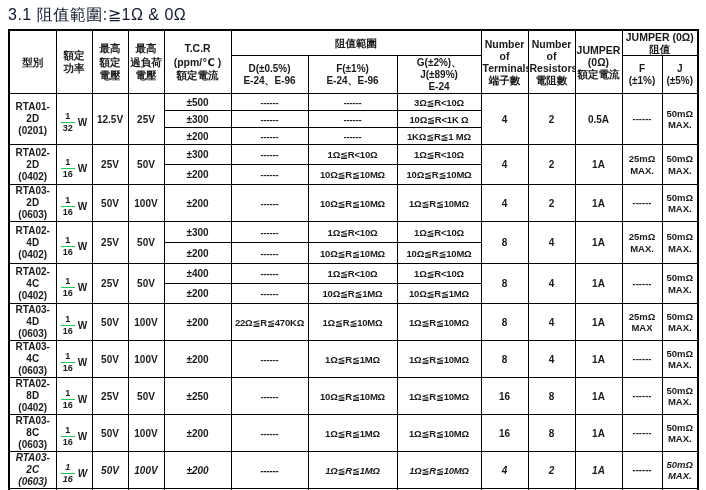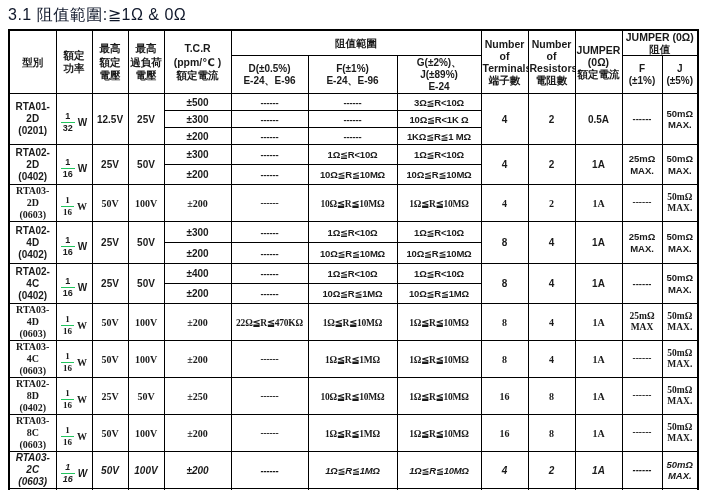--- a/index.html
+++ b/index.html
@@ -37,21 +37,21 @@
   .val{font-size:10px;font-weight:bold;}
   .rng{font-size:9.5px;font-weight:bold;letter-spacing:-0.2px;}
   .jmp{font-size:9.5px;font-weight:bold;line-height:1.2;}
   tr.hr1{height:22px;}
   tr.hr2{height:38px;}
   tr.h17{height:17px;}
   tr.h19{height:19px;}
   tr.h20{height:20px;}
   tr.h21{height:21px;}
   tr.h25{height:25px;font-style:italic;}
-  tr.h28{height:28px;font-family:Liberation Serif, serif;}
+  tr.h28{height:28px;}
   
   .fracwrap{display:inline-flex;align-items:center;gap:3px;font-size:10px;font-weight:bold;}
   .frac{display:inline-flex;flex-direction:column;line-height:1;font-size:9px;}
   .frac .num{padding:0 2px 1px 2px;}
   .frac .den{border-top:1px solid #22c55e;padding:1px 2px 0 2px;}
 </style>
 </head>
 <body>
 
 <div class="page-title">3.1 阻值範圍:≧1Ω &amp; 0Ω</div>

